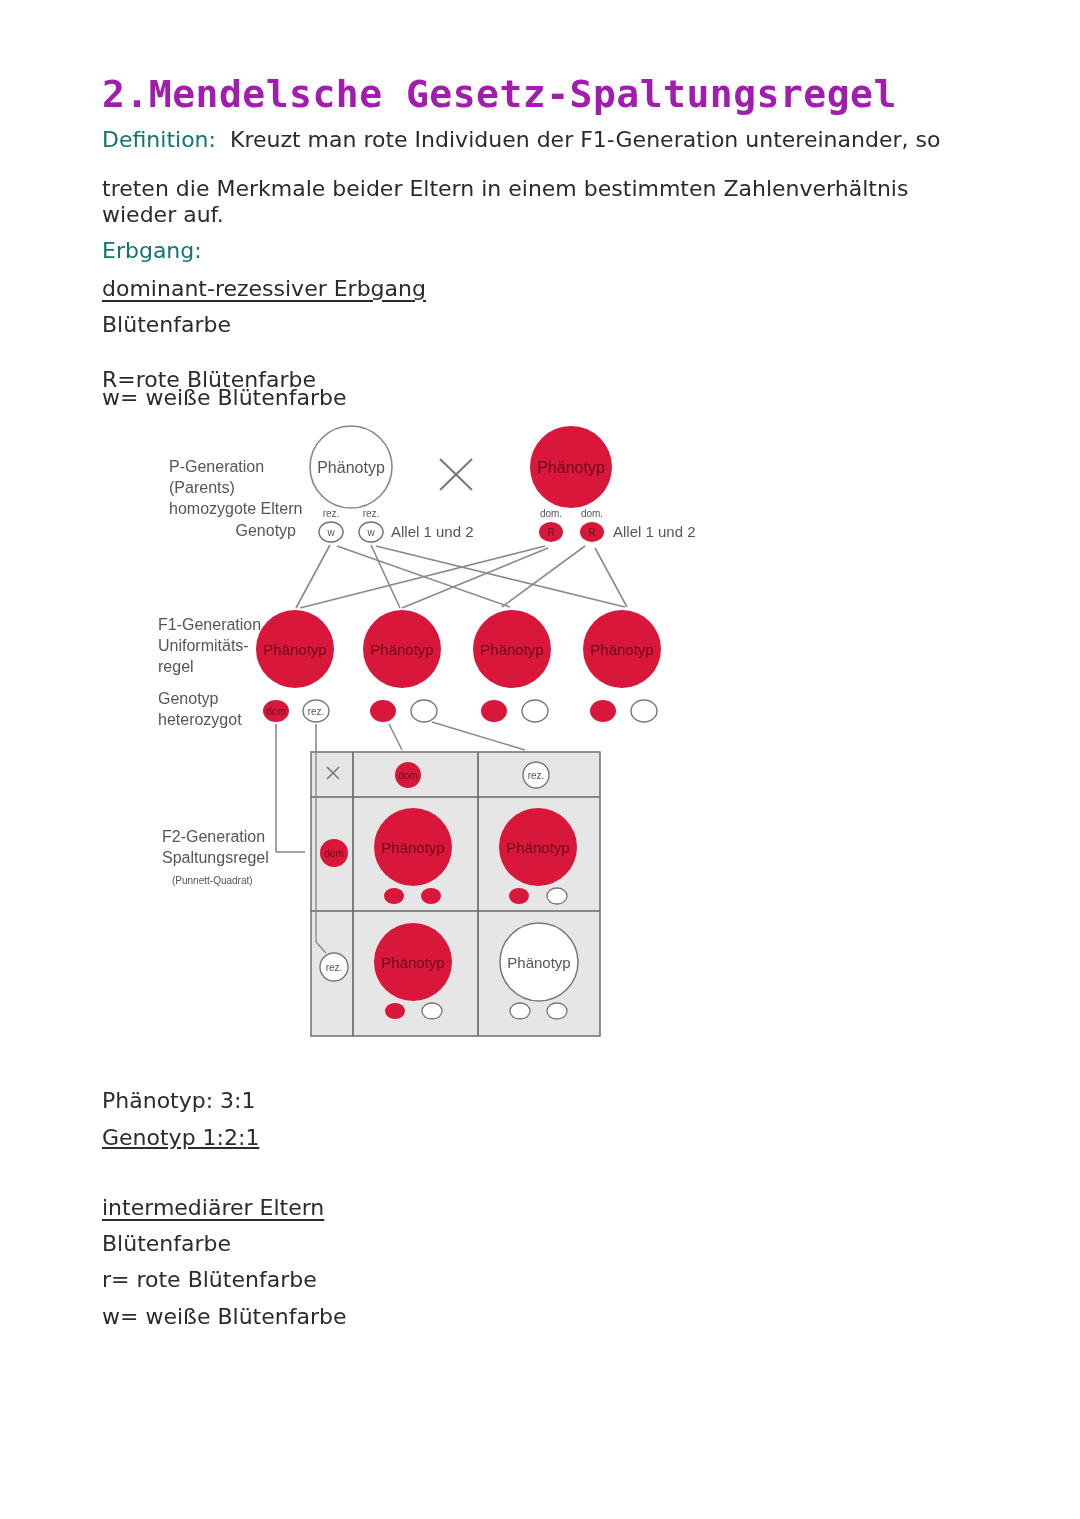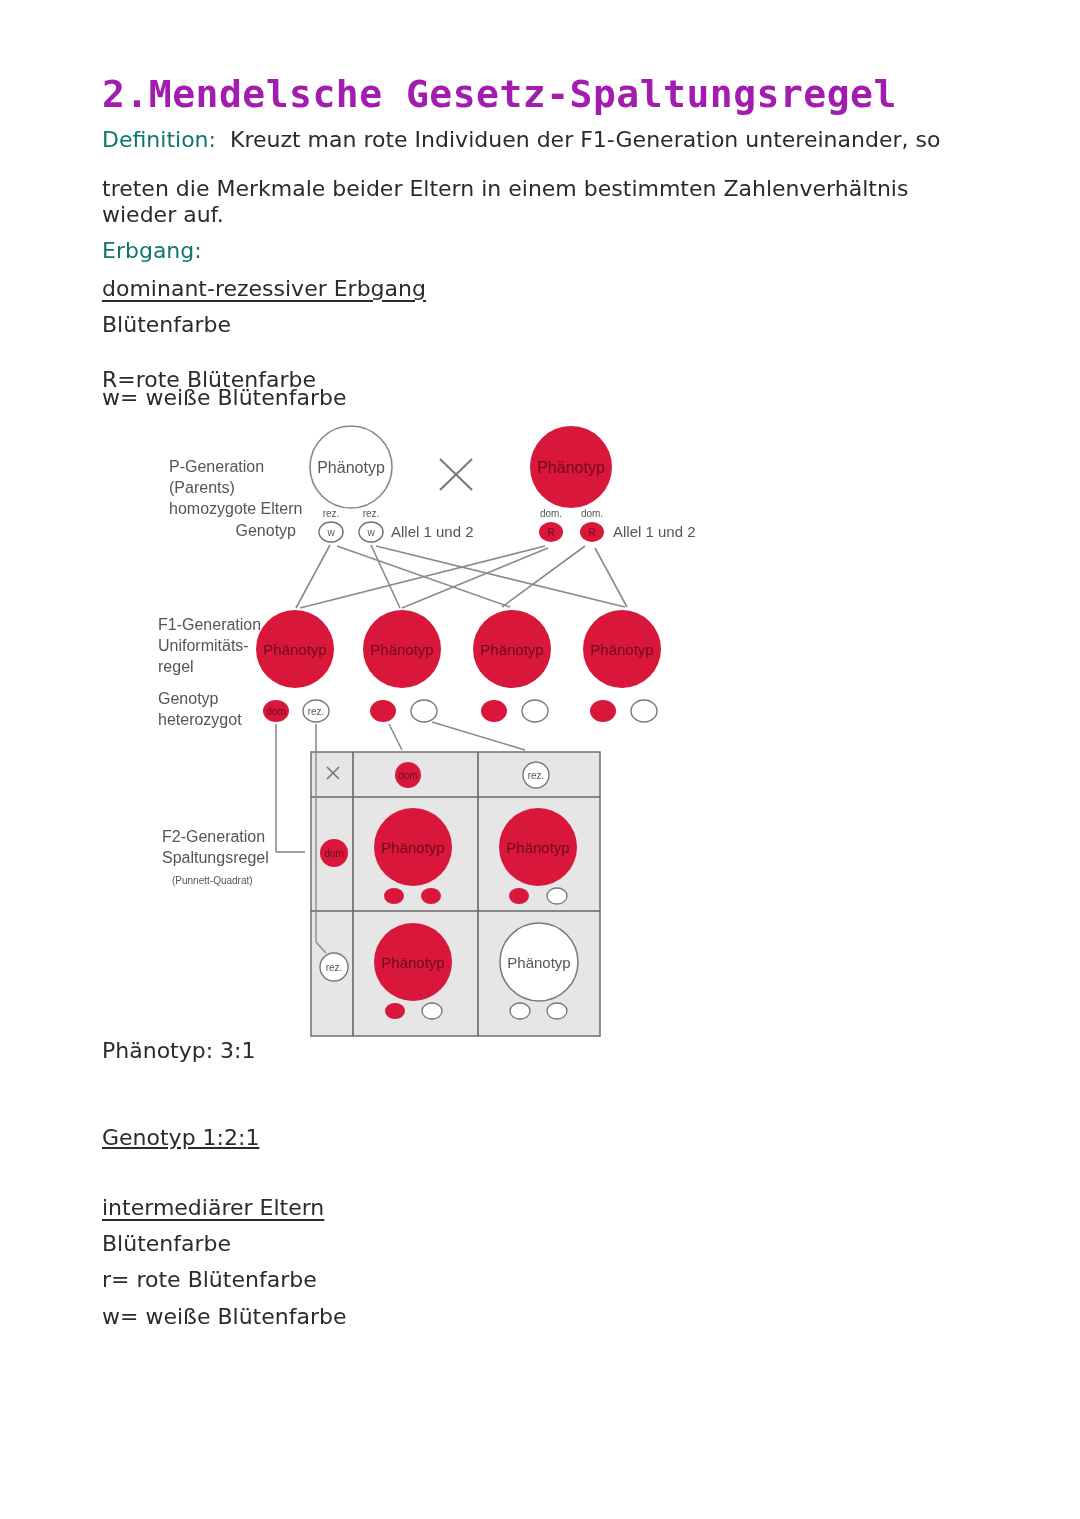--- a/index.html
+++ b/index.html
@@ -166,18 +166,18 @@
     <ellipse cx="520" cy="1011" rx="10" ry="8" fill="#fff" stroke="#777" stroke-width="1.3"></ellipse>
     <ellipse cx="557" cy="1011" rx="10" ry="8" fill="#fff" stroke="#777" stroke-width="1.3"></ellipse>
   </g>
 
   <g stroke="#8a8a8a" stroke-width="1.4" fill="none">
     <line x1="316" y1="752" x2="316" y2="942"></line>
     <line x1="316" y1="942" x2="326" y2="953"></line>
   </g>
 </svg>
 
-<div class="line" style="top:1038px;">Phänotyp: 3:1</div>
+<div class="line" style="top:1088px;">Phänotyp: 3:1</div>
 <div class="line" style="top:1125px;text-decoration:underline;">Genotyp 1:2:1</div>
 <div class="line u" style="top:1195px;">intermediärer Eltern</div>
 <div class="line" style="top:1231px;">Blütenfarbe</div>
 <div class="line" style="top:1267px;">r= rote Blütenfarbe</div>
 <div class="line" style="top:1304px;">w= weiße Blütenfarbe</div>
 
 </body></html>

